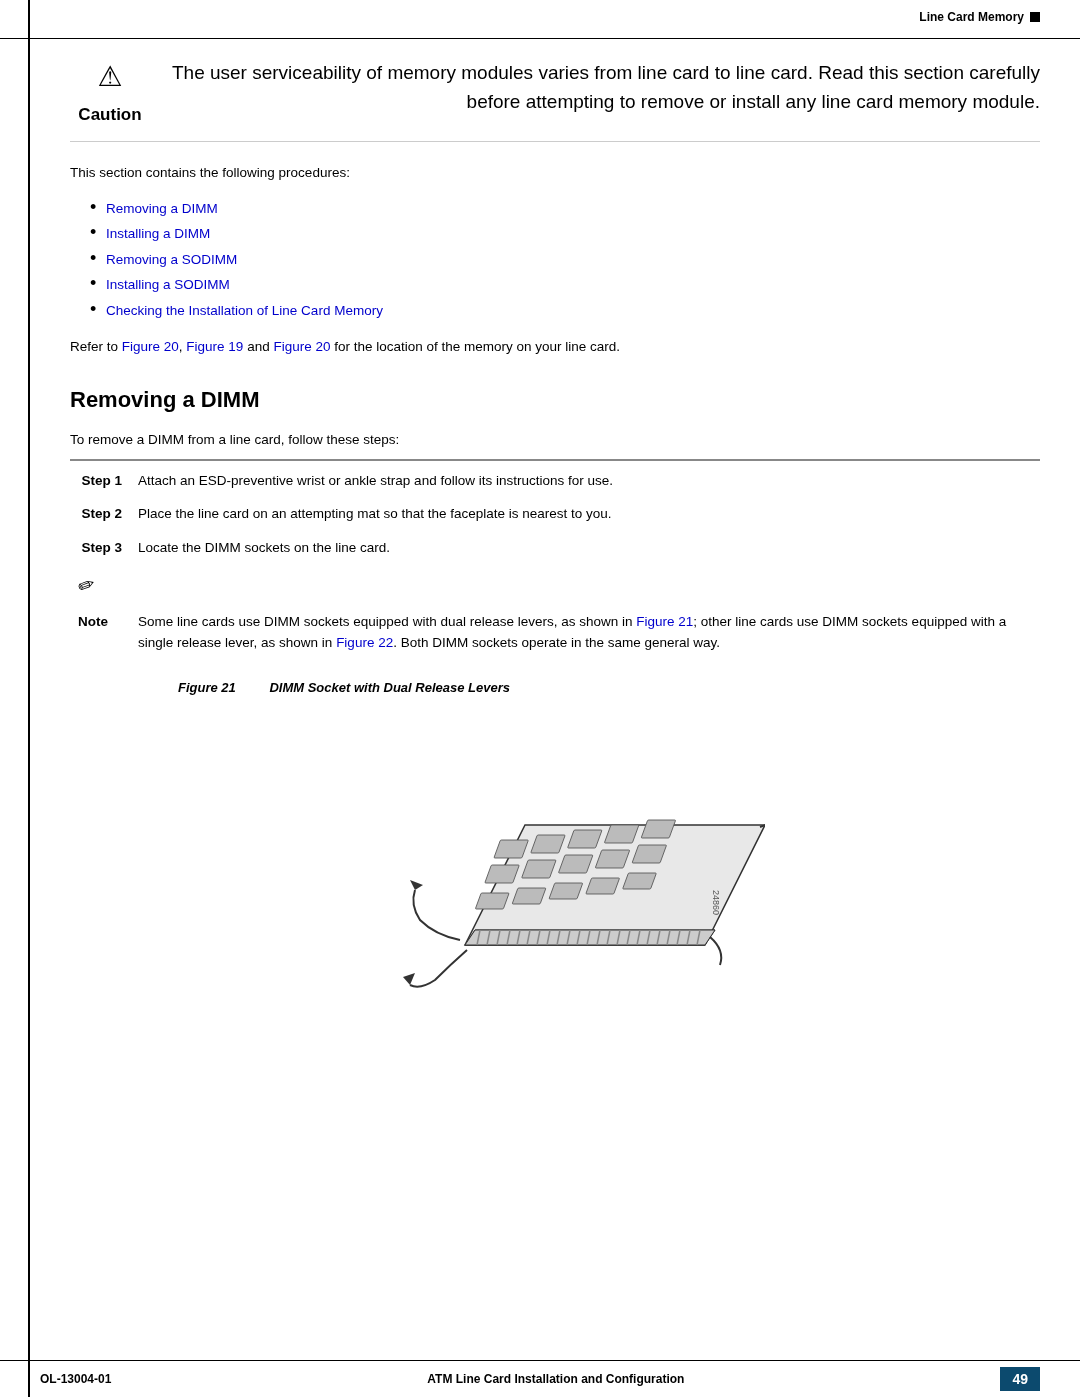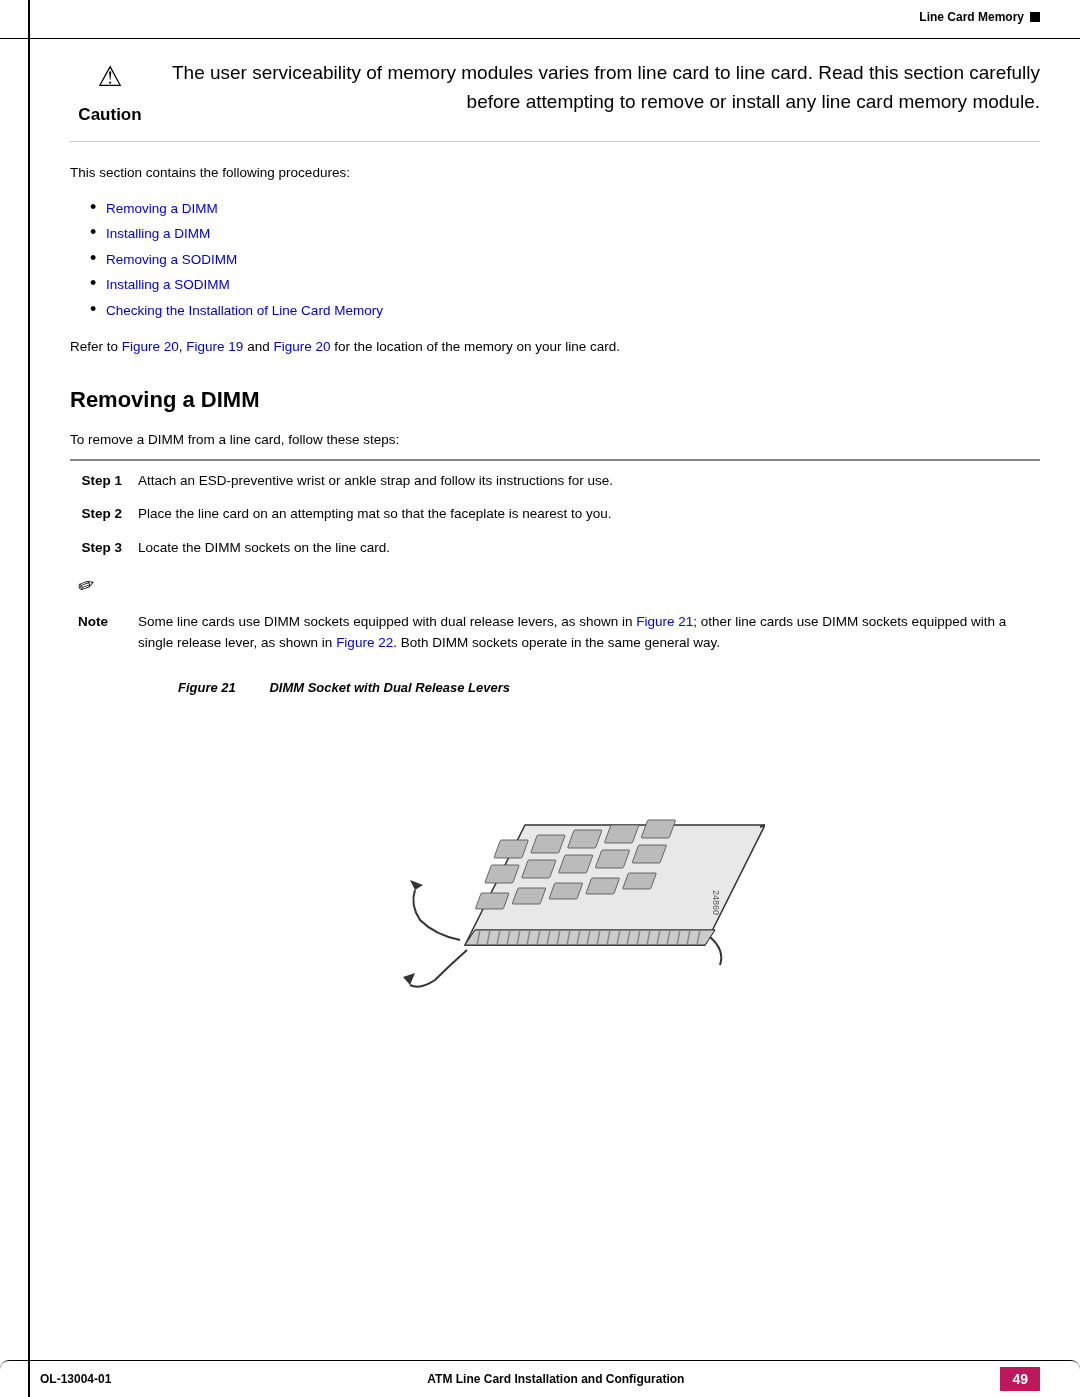--- a/index.html
+++ b/index.html
@@ -209,37 +209,36 @@
     .page-footer {
       position: absolute;
       bottom: 0;
       left: 0;
       right: 0;
       border-top: 1px solid #000;
       display: flex;
       justify-content: space-between;
       align-items: center;
       padding: 6px 40px 6px 40px;
-      border-radius: 9px;
     }
     .footer-left {
       font-size: 12px;
       font-weight: bold;
     }
     .footer-center {
       font-size: 12px;
       font-weight: bold;
     }
     .footer-right {
       display: flex;
       align-items: center;
       gap: 0;
     }
     .footer-page-num {
-      background: #be185d;
+      background: #0c4a6e;
       color: #fff;
       font-size: 14px;
       font-weight: bold;
       padding: 4px 12px;
     }
   </style>
 </head>
 <body>
 
 <div class="left-border"></div>

